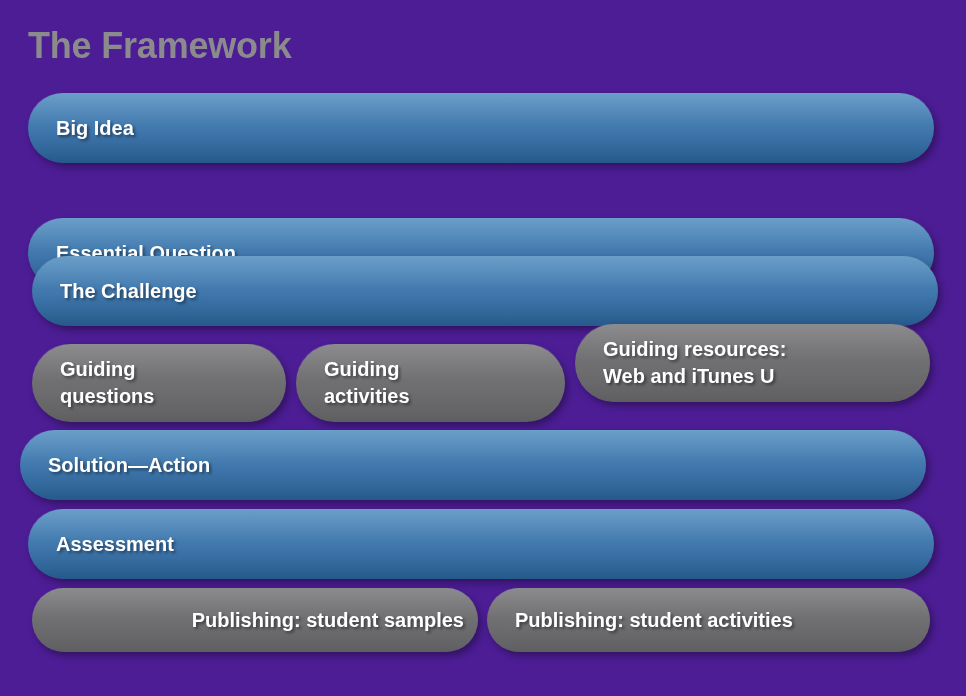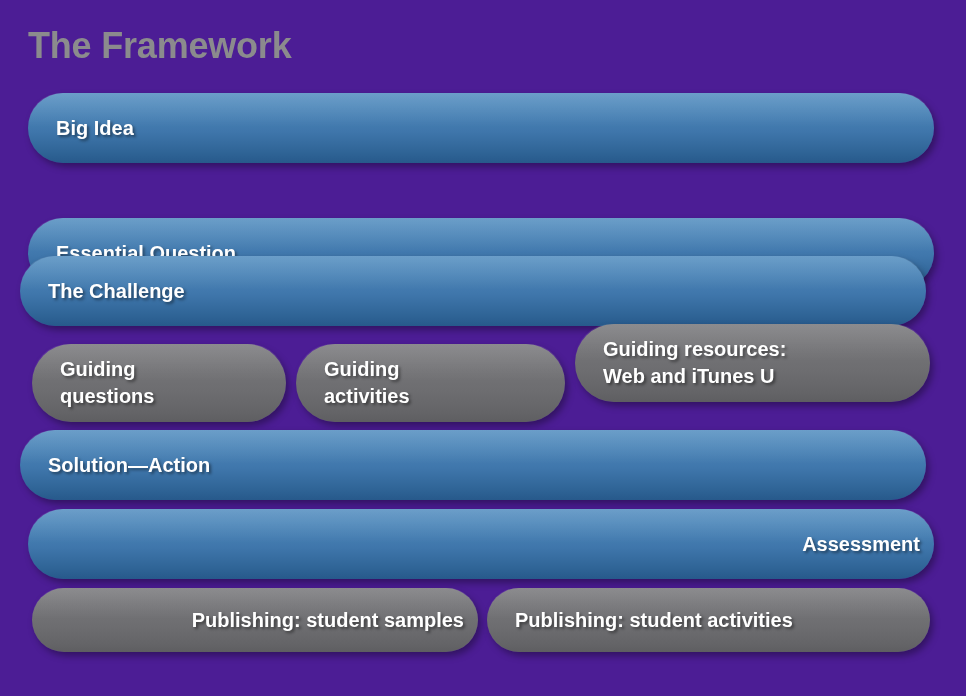--- a/index.html
+++ b/index.html
@@ -108,39 +108,39 @@
 
   <div id="page-title">The Framework</div>
 
   <div id="rows-container">
       <div class="pill blue" style="left: 28px; top: 93px; width: 906px; height: 70px;">
         <div class="pill-label">Big Idea</div>
       </div>
       <div class="pill blue" style="left: 28px; top: 174px; width: 906px; height: 70px; margin-top: 44px;">
         <div class="pill-label">Essential Question</div>
       </div>
-      <div class="pill blue" style="left: 20px; top: 256px; width: 906px; height: 70px; text-align: right;">
+      <div class="pill blue" style="left: 32px; top: 256px; width: 906px; height: 70px; text-align: right;">
         <div class="pill-label">The Challenge</div>
       </div>
       <div class="pill gray two-line" style="left: 32px; top: 344px; width: 254px; height: 78px;">
         <div class="pill-label">Guiding
 questions</div>
       </div>
       <div class="pill gray two-line" style="left: 296px; top: 344px; width: 269px; height: 78px;">
         <div class="pill-label">Guiding
 activities</div>
       </div>
       <div class="pill gray two-line" style="left: 575px; top: 324px; width: 355px; height: 78px;">
         <div class="pill-label">Guiding resources:
 Web and iTunes U</div>
       </div>
       <div class="pill blue" style="left: 20px; top: 430px; width: 906px; height: 70px;">
         <div class="pill-label">Solution—Action</div>
       </div>
-      <div class="pill blue" style="left: 28px; top: 509px; width: 906px; height: 70px; justify-content: flex-end;">
+      <div class="pill blue" style="left: 28px; top: 509px; width: 906px; height: 70px;">
         <div class="pill-label">Assessment</div>
       </div>
       <div class="pill gray" style="left: 32px; top: 588px; width: 446px; height: 64px; justify-content: flex-end;">
         <div class="pill-label">Publishing: student samples</div>
       </div>
       <div class="pill gray" style="left: 487px; top: 588px; width: 443px; height: 64px;">
         <div class="pill-label">Publishing: student activities</div>
       </div>
     </div>
 

